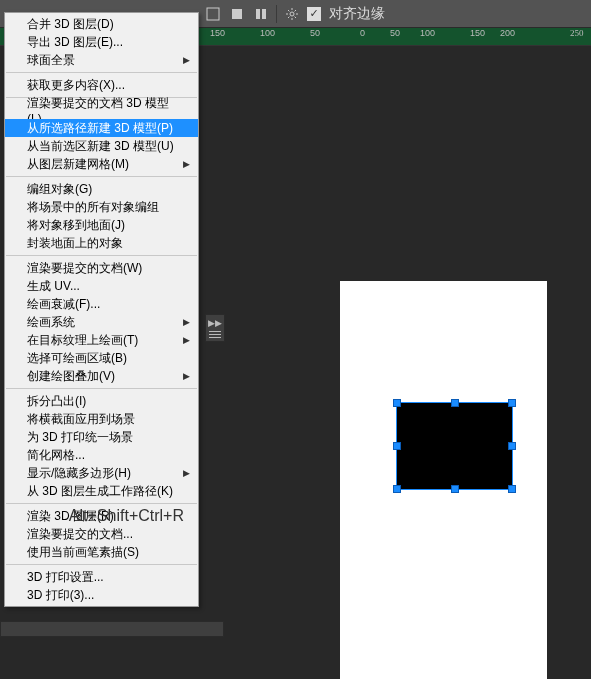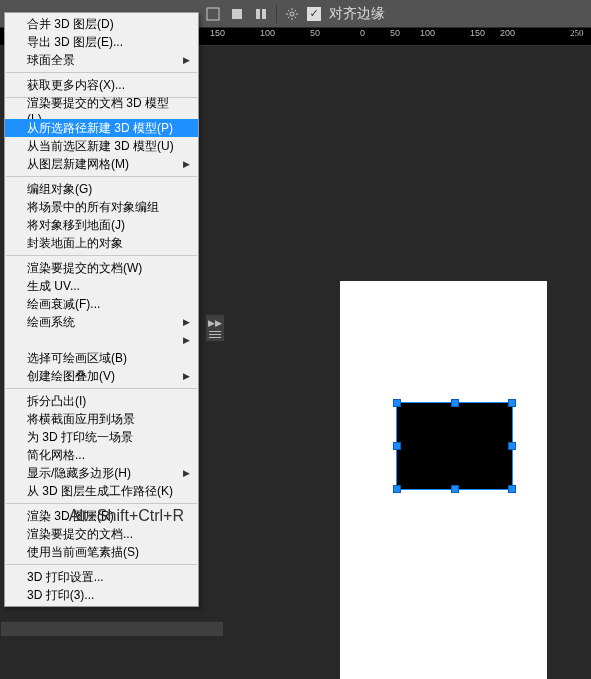--- a/index.html
+++ b/index.html
@@ -4,21 +4,21 @@
 <style>
   * { margin: 0; padding: 0; box-sizing: border-box; font-family: "Microsoft YaHei", sans-serif; }
   body { background: #535353; width: 591px; height: 679px; overflow: hidden; position: relative; }
   
   .toolbar { height: 28px; background: #535353; border-bottom: 1px solid #2a2a2a; display: flex; align-items: center; padding-left: 204px; gap: 6px; }
   .toolbar-icon { width: 18px; height: 18px; display: flex; align-items: center; justify-content: center; color: #ccc; }
   .toolbar-divider { width: 1px; height: 18px; background: #3a3a3a; }
   .toolbar-check { width: 14px; height: 14px; background: #ddd; display: flex; align-items: center; justify-content: center; color: #333; font-size: 11px; }
   .toolbar-label { color: #ddd; font-size: 14px; margin-left: 2px; }
 
-  .ruler-h { position: absolute; top: 28px; left: 0; right: 0; height: 18px; background: #000000; border-bottom: 1px solid #333; overflow: hidden; }
+  .ruler-h { position: absolute; top: 28px; left: 0; right: 0; height: 18px; background: #14532d; border-bottom: 1px solid #333; overflow: hidden; }
   .ruler-ticks { position: relative; height: 100%; }
   .ruler-tick { position: absolute; top: 0; font-size: 9px; color: #bbb; }
 
   .canvas-area { position: absolute; top: 46px; left: 0; right: 0; bottom: 0; background: #282828; }
   .artboard { position: absolute; top: 235px; left: 340px; width: 207px; height: 444px; background: #fff; }
   .shape { position: absolute; left: 57px; top: 122px; width: 115px; height: 86px; background: #000; }
   .handle { position: absolute; width: 8px; height: 8px; background: #1a8cff; border: 1px solid #0a5cb8; }
   .h-tl { left: -4px; top: -4px; } .h-tr { right: -4px; top: -4px; }
   .h-bl { left: -4px; bottom: -4px; } .h-br { right: -4px; bottom: -4px; }
   .h-tc { left: 50%; margin-left: -4px; top: -4px; } .h-bc { left: 50%; margin-left: -4px; bottom: -4px; }
@@ -158,20 +158,21 @@
       <span>生成 UV...</span>
     </div>
     <div class="menu-item">
       <span>绘画衰减(F)...</span>
     </div>
     <div class="menu-item">
       <span>绘画系统</span>
       <span class="arrow">▶</span>
     </div>
     <div class="menu-item">
+      <span>在目标纹理上绘画(T)</span>
       <span class="arrow">▶</span>
     </div>
     <div class="menu-item">
       <span>选择可绘画区域(B)</span>
     </div>
     <div class="menu-item">
       <span>创建绘图叠加(V)</span>
       <span class="arrow">▶</span>
     </div>
     <div class="menu-sep"></div>

